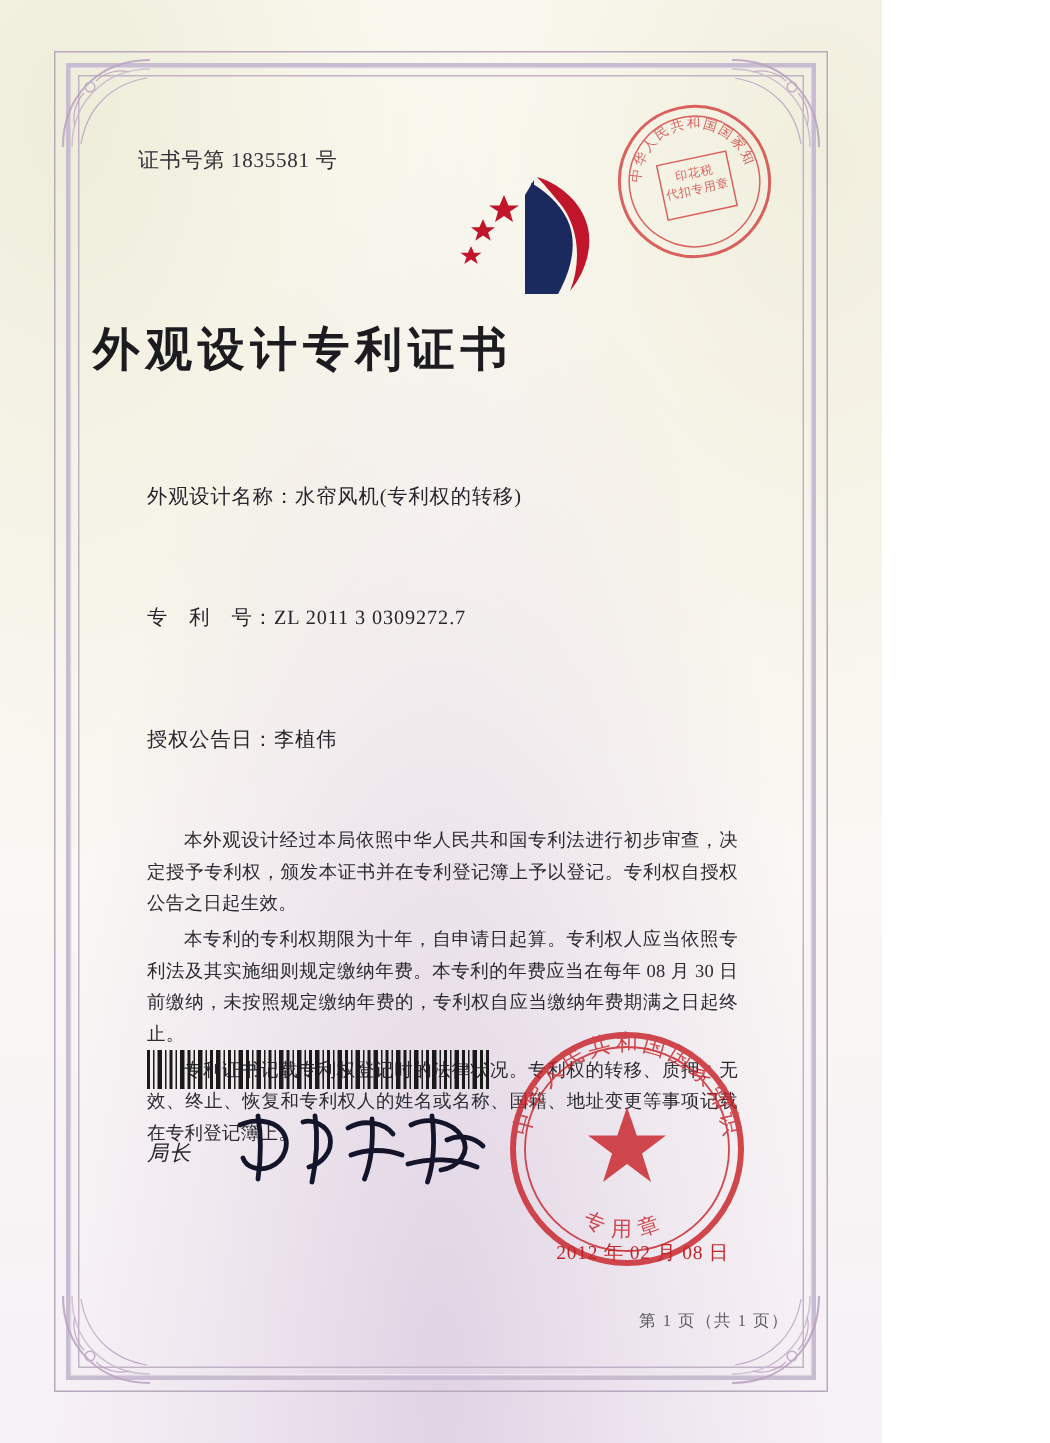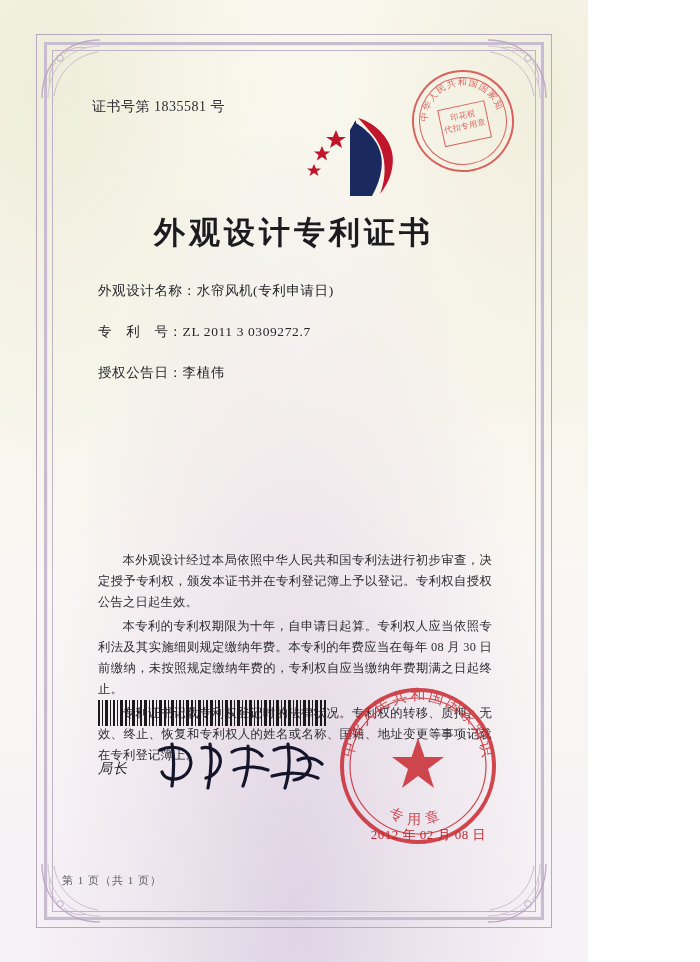--- a/index.html
+++ b/index.html
@@ -100,41 +100,41 @@
   .seal-tr .arc-text {
     position: absolute;
     left: 0; top: 0; width: 98px; height: 98px;
     font-size: 8.5px;
   }
 
   .title {
     position: absolute;
     left: 0; right: 0;
     top: 152px;
-    text-align: center;
+    text-align: left;
     font-size: 31px;
     font-weight: bold;
     letter-spacing: 4px;
     color: #1b1b20;
     font-family: "DejaVu Sans", "Liberation Sans", sans-serif;
   }
 
   .fields {
     position: absolute;
     left: 36px; right: 30px;
     top: 222px;
   }
   .field {
     font-size: 13.5px;
     color: #25252b;
     margin-bottom: 23px;
     letter-spacing: .6px;
     white-space: nowrap;
   }
-  .field .lbl { display: inline-block; }
+  .field .lbl { display: inline-block; margin-top: 40px; }
   .field .val { display: inline-block; }
 
   .body-text {
     position: absolute;
     left: 36px; right: 34px;
     top: 490px;
     font-size: 12.3px;
     line-height: 21px;
     color: #2a2a30;
     text-align: justify;
@@ -181,21 +181,21 @@
     top: 766px;
     font-size: 13px;
     color: #c2262a;
     letter-spacing: .5px;
   }
 
   .page-foot {
     position: absolute;
     left: 0; right: 0;
     bottom: 14px;
-    text-align: left;
+    text-align: right;
     font-size: 11px;
     color: #5c5c62;
     letter-spacing: 1px;
   }
 </style>
 </head>
 <body>
 
 <div class="page">
 
@@ -273,21 +273,21 @@
           <textPath href="#arcTop" startOffset="6%">中华人民共和国国家知识产权局</textPath>
         </text>
       </svg>
       <div class="inner-box">印花税<br>代扣专用章</div>
     </div>
 
     <div class="title">外观设计专利证书</div>
 
     <div class="fields">
       <div class="field">
-        <span class="lbl">外观设计名称：</span><span class="val">水帘风机(专利申请日)</span>
+        <span class="lbl">外观设计名称：</span><span class="val">水帘风机(专利权的转移)</span>
       </div>
       <div class="field">
         <span class="lbl">专　利　号：</span><span class="val">ZL 2011 3 0309272.7</span>
       </div>
       <div class="field">
         <span class="lbl">授权公告日：</span><span class="val">李植伟</span>
       </div>
     </div>
 
     <div class="body-text">

